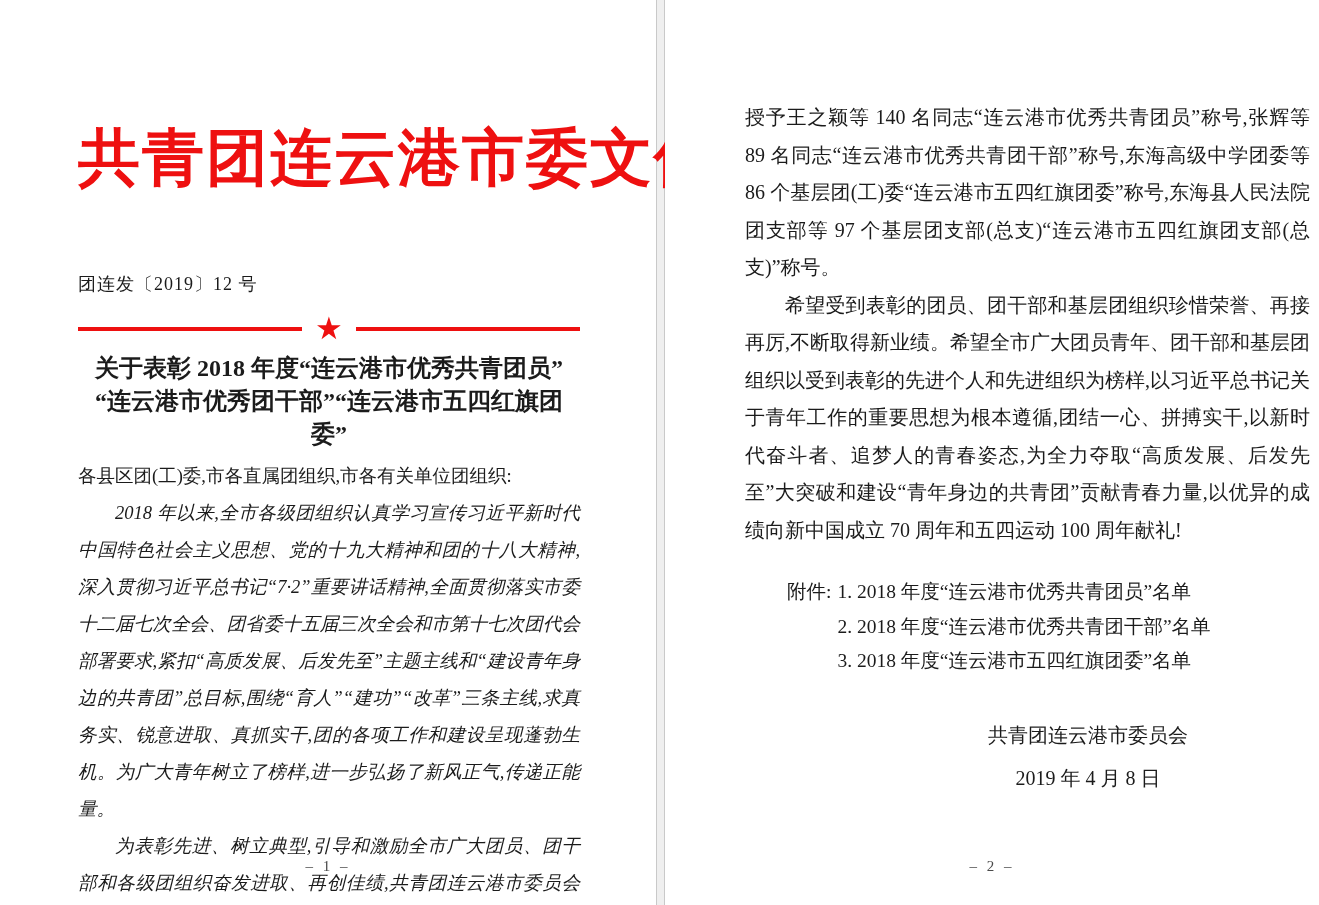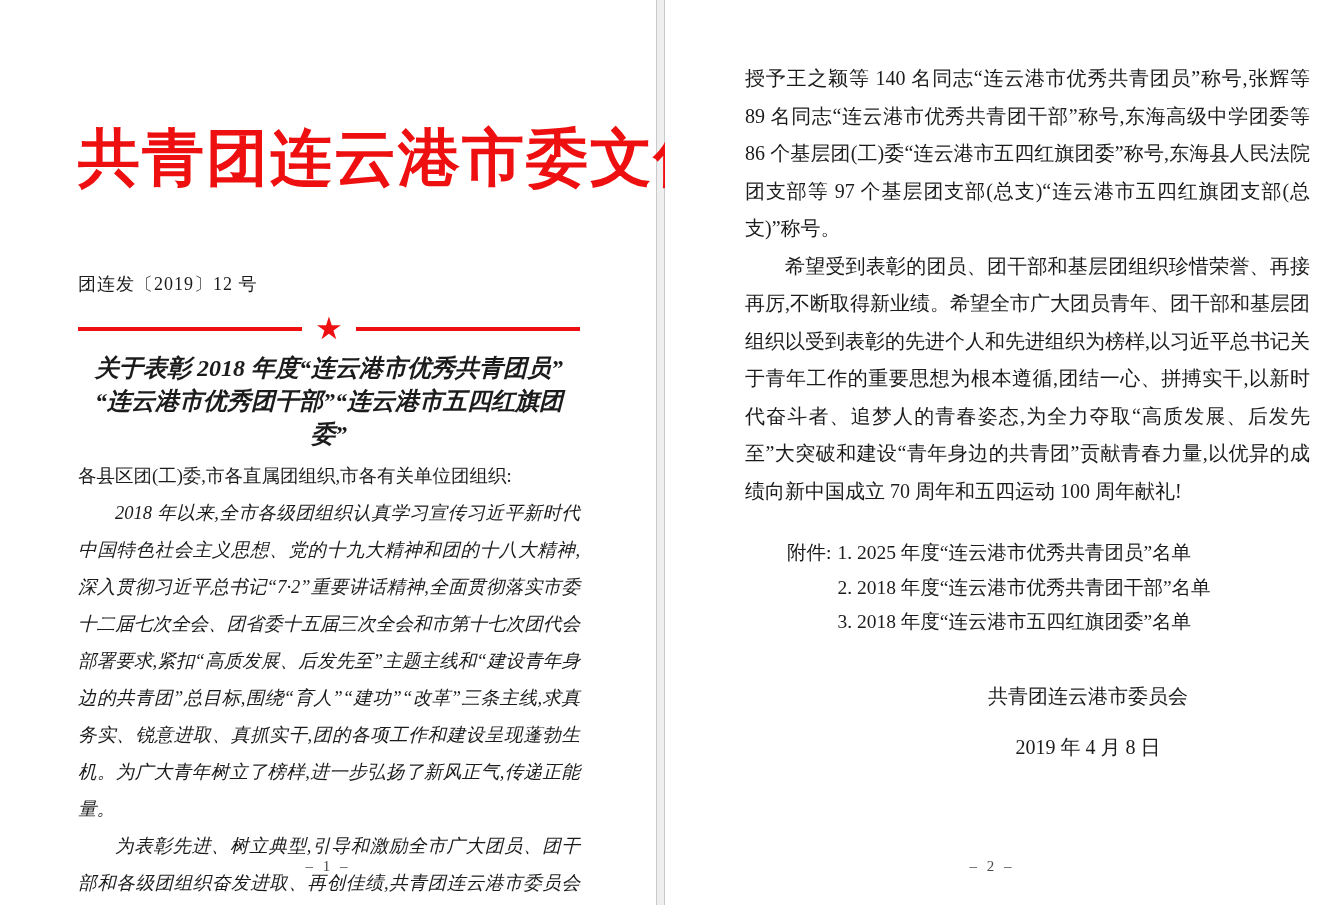--- a/index.html
+++ b/index.html
@@ -19,37 +19,37 @@
   
   .letterhead{
     margin-top:118px;text-align:center;
     font-size:62px;line-height:80px;font-weight:900;letter-spacing:2px;
     color:var(--accent-red,#ee1010);white-space:nowrap;
   }
   .doc-number{margin-top:74px;font-size:18px;line-height:24px;letter-spacing:1px;}
   .red-rule{margin-top:18px;display:flex;align-items:center;height:30px;}
   .red-rule .bar{flex:1;height:4px;background:var(--accent-red,#ee1010);}
   .red-rule .star{color:var(--accent-red,#ee1010);font-size:31px;line-height:30px;margin:0 13px;}
-  .doc-title{margin-top:8px;text-align:center;font-weight:700;font-size:24px;line-height:33px;font-style:italic;}
+  .doc-title{margin-top:8px;text-align:center;font-weight:700;font-size:24px;line-height:33px;}
   .salutation{margin-top:7px;font-size:18.5px;line-height:37px;}
   .p1-body p{margin:0;font-size:18.5px;line-height:37px;text-align:justify;text-indent:2em;font-style:italic;}
   .page-number{
     position:absolute;bottom:30px;left:0;right:0;text-align:center;
     font-size:15px;letter-spacing:3px;color:#4a4a4a;
   }
 
   
-  .p2-body{padding-top:60px;}
+  .p2-body{padding-top:99px;}
   .p2-body p{margin:0;font-size:20px;line-height:37.5px;text-align:justify;}
   .p2-body p.indent{text-indent:2em;}
   .attachments{display:flex;margin:26px 0 0 42px;font-size:19.5px;line-height:34.5px;}
   .attachments .att-label{white-space:nowrap;}
   .attachments .att-items{display:flex;flex-direction:column;margin-left:6px;}
   .signature{
-    display:flex;flex-direction:column;align-items:center;gap:27px;
+    display:flex;flex-direction:column;align-items:center;gap:19px;
     width:fit-content;margin:44px 122px 0 auto;
     font-size:20px;line-height:24px;white-space:nowrap;
   }
 </style>
 </head>
 <body>
 
 <div class="spread">
 
   <div class="page page-left">
@@ -82,21 +82,21 @@
 
   <div class="page page-right">
     <div class="p2-body">
       <p>授予王之颖等 140 名同志“连云港市优秀共青团员”称号,张辉等 89 名同志“连云港市优秀共青团干部”称号,东海高级中学团委等 86 个基层团(工)委“连云港市五四红旗团委”称号,东海县人民法院团支部等 97 个基层团支部(总支)“连云港市五四红旗团支部(总支)”称号。</p>
       <p class="indent">希望受到表彰的团员、团干部和基层团组织珍惜荣誉、再接再厉,不断取得新业绩。希望全市广大团员青年、团干部和基层团组织以受到表彰的先进个人和先进组织为榜样,以习近平总书记关于青年工作的重要思想为根本遵循,团结一心、拼搏实干,以新时代奋斗者、追梦人的青春姿态,为全力夺取“高质发展、后发先至”大突破和建设“青年身边的共青团”贡献青春力量,以优异的成绩向新中国成立 70 周年和五四运动 100 周年献礼!</p>
     </div>
 
     <div class="attachments">
       <div class="att-label">附件:</div>
       <div class="att-items">
-        <div>1. 2025 年度“连云港市优秀共青团员”名单</div>
+        <div>1. 2018 年度“连云港市优秀共青团员”名单</div>
         <div>2. 2018 年度“连云港市优秀共青团干部”名单</div>
         <div>3. 2018 年度“连云港市五四红旗团委”名单</div>
       </div>
     </div>
 
     <div class="signature">
       <div>共青团连云港市委员会</div>
       <div>2019 年 4 月 8 日</div>
     </div>
 

